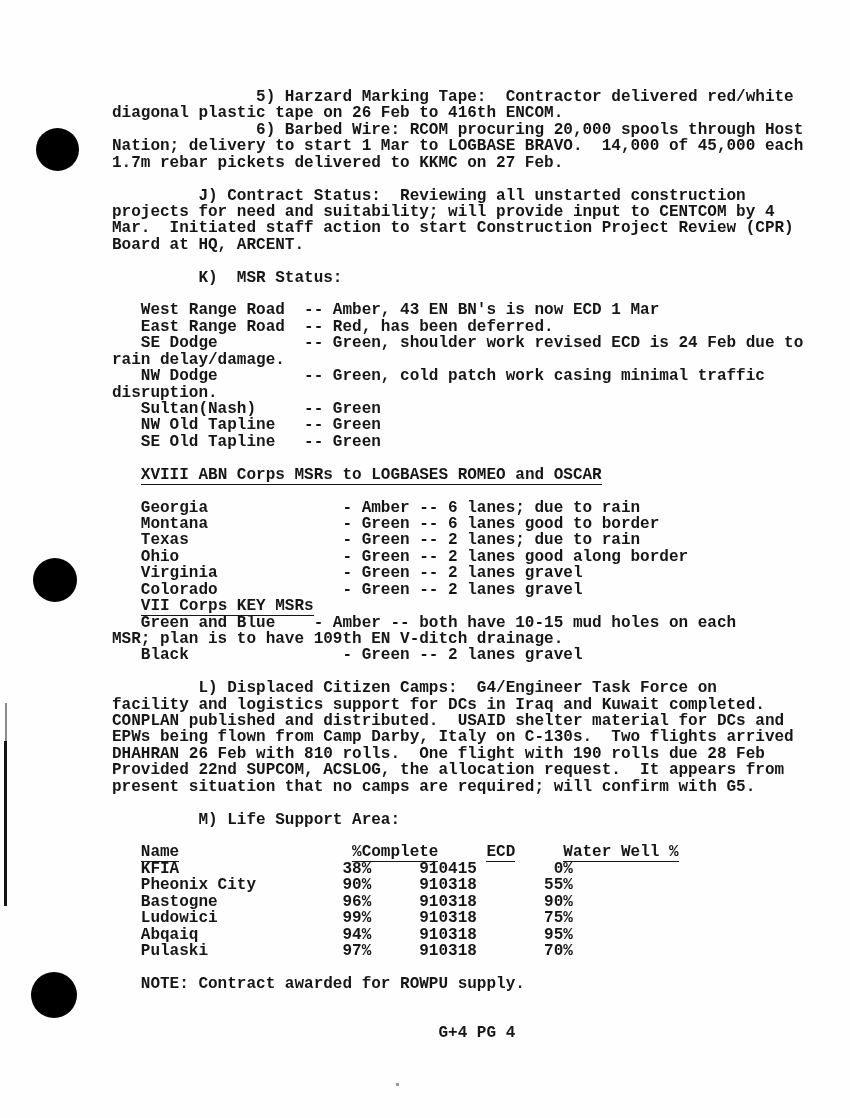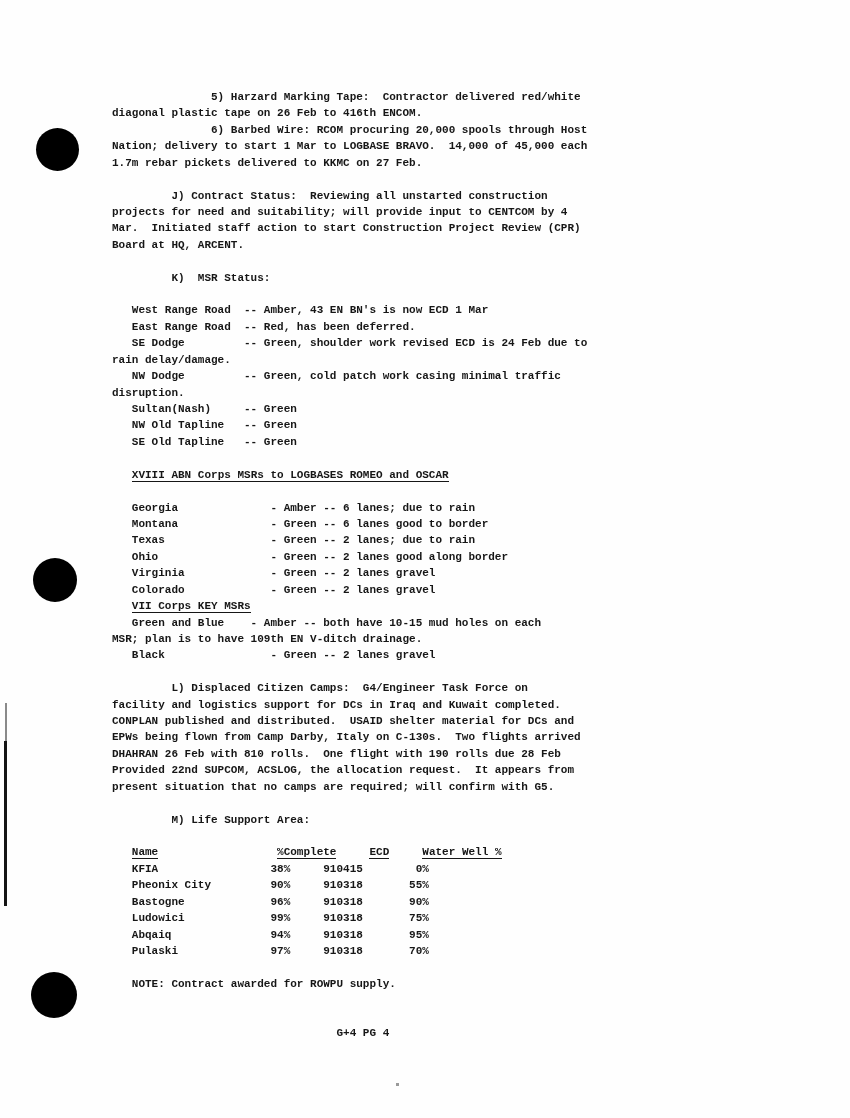--- a/index.html
+++ b/index.html
@@ -9,21 +9,21 @@
     height: 1118px;
     margin: 0 auto;
     background: #fefefe;
     overflow: hidden;
     font-family: "Liberation Mono", "DejaVu Sans Mono", monospace;
   }
   .doc {
     position: absolute;
     left: 112px;
     top: 89px;
-    font-size: 11px;
+    font-size: 16px;
     line-height: 16.42px;
     font-weight: bold;
     color: #161616;
     white-space: pre;
     letter-spacing: 0;
   }
   .line { white-space: pre; }
   .u { border-bottom: 1.4px solid #161616; }
   .hole {
     position: absolute;

